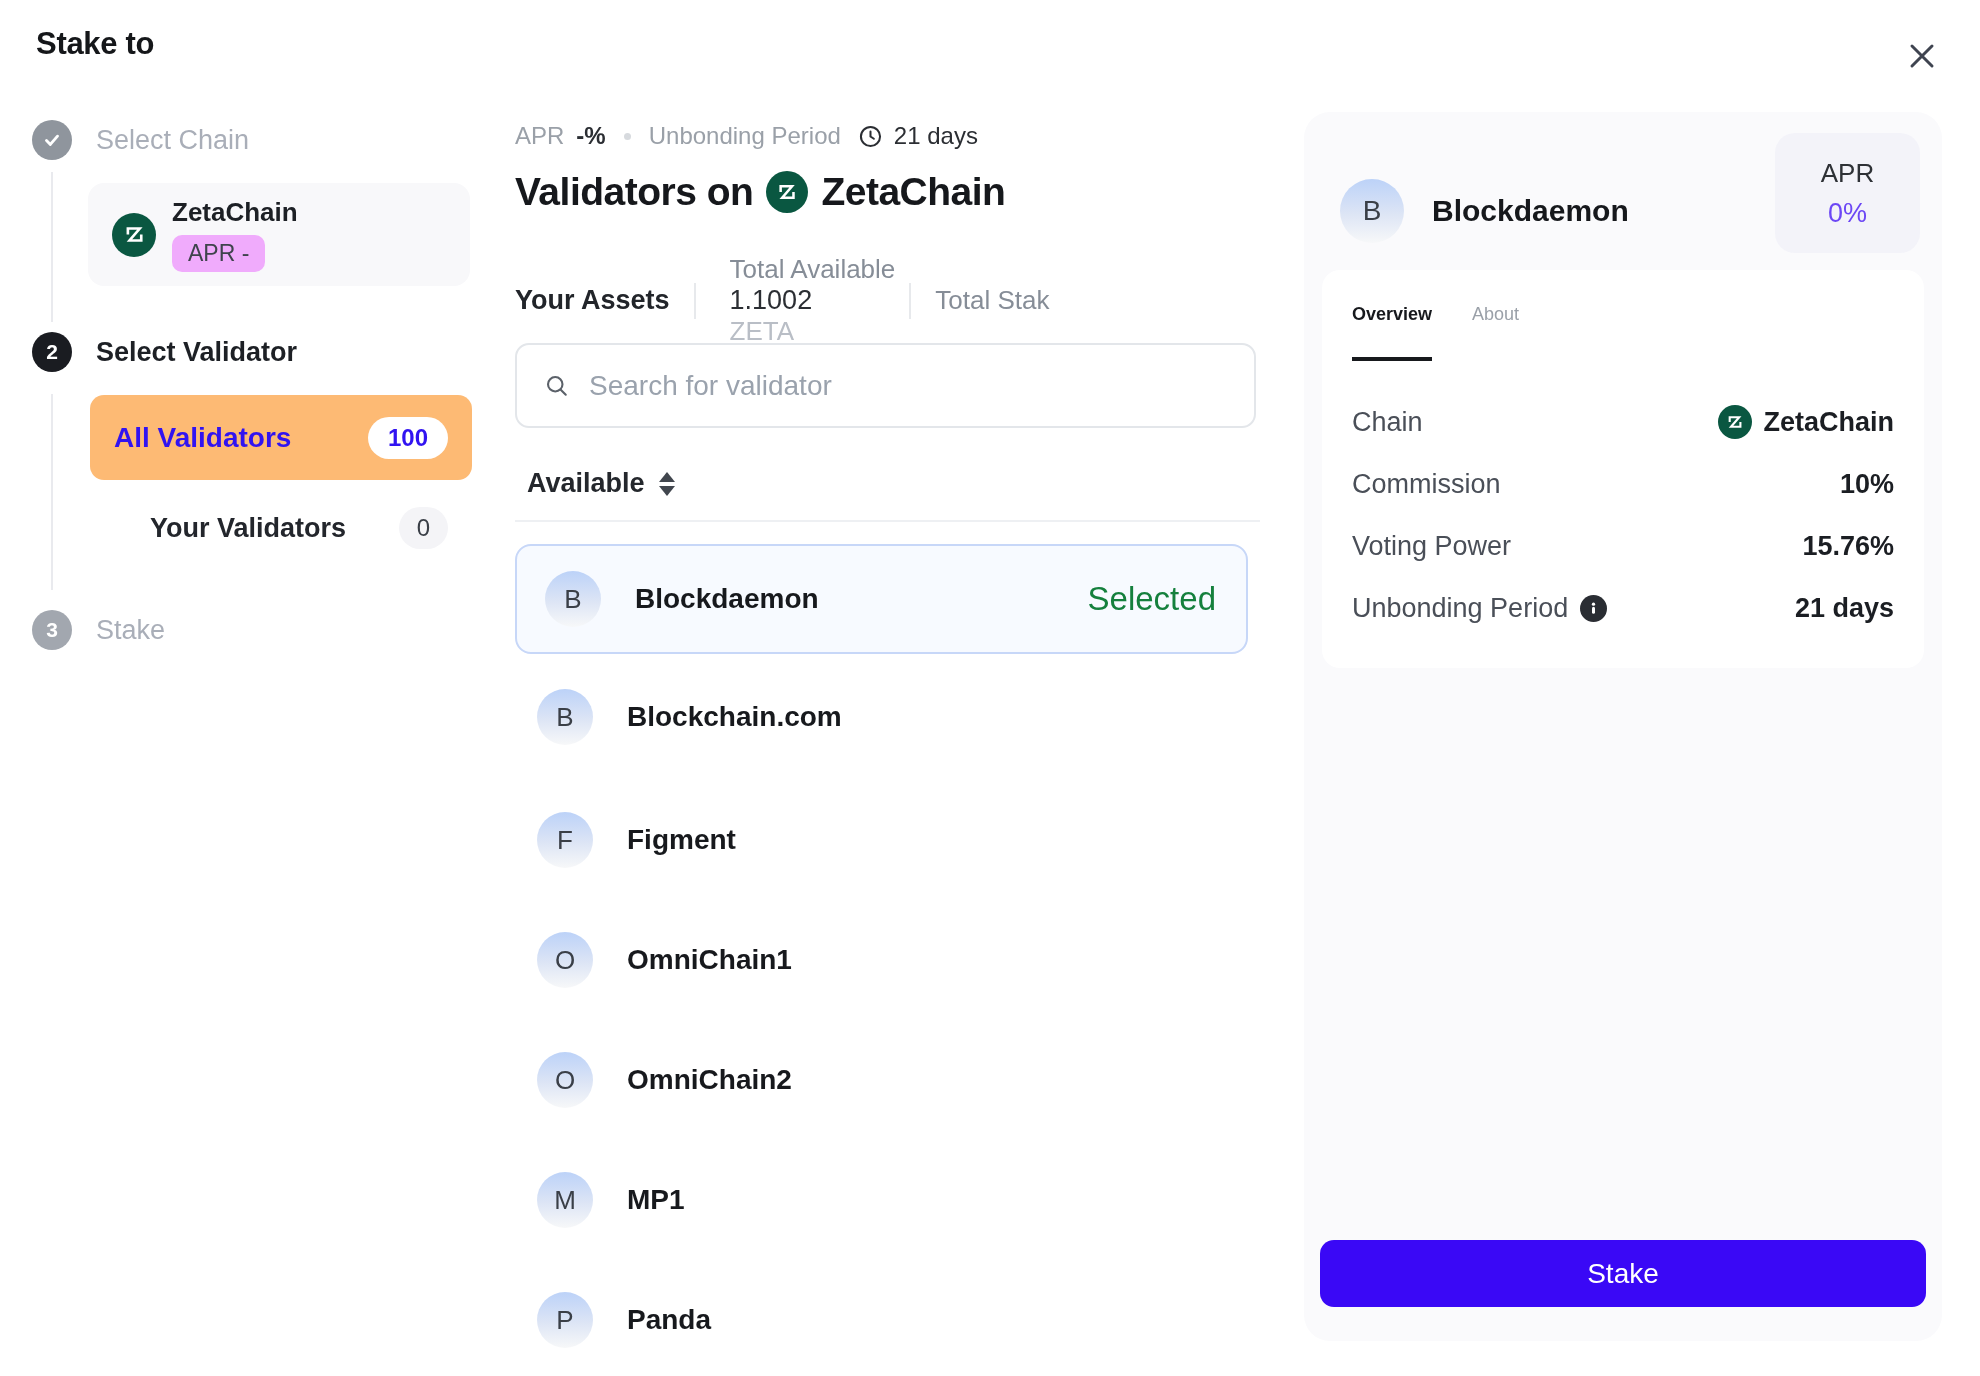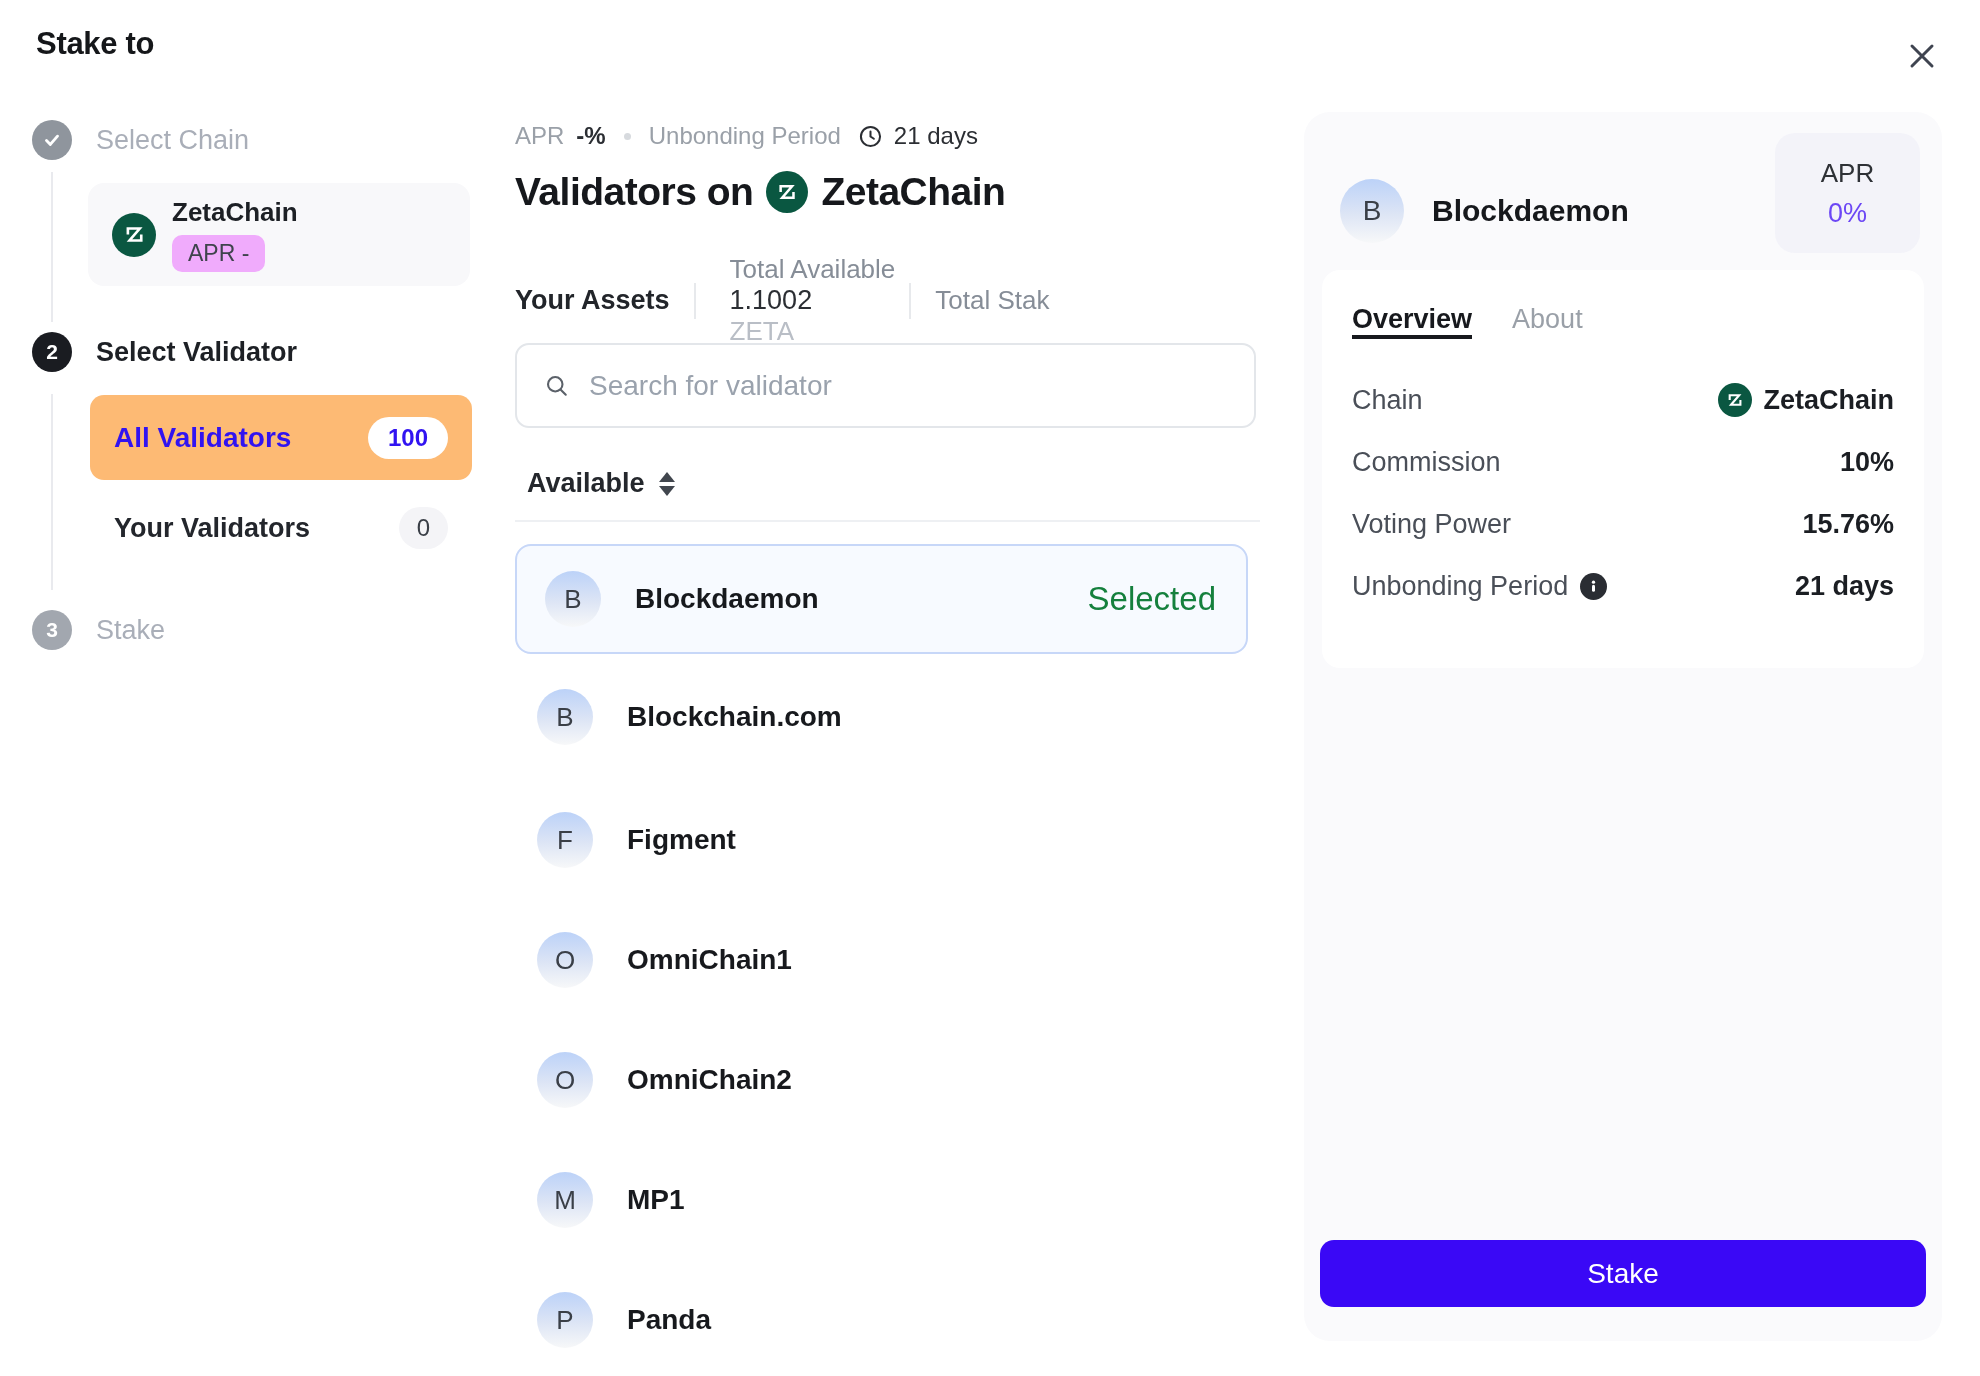--- a/index.html
+++ b/index.html
@@ -27,21 +27,21 @@
   .chain-card { position:absolute; left:88px; top:183px; width:382px; height:103px; background:#f8f8fa; border-radius:16px; display:flex; align-items:center; padding-left:24px; gap:16px; }
   .zeta-badge { border-radius:50%; background:#0a5741; display:flex; align-items:center; justify-content:center; flex:none; }
   .chain-card .zeta-badge { width:44px; height:44px; }
   .chain-card-name { font-size:26px; font-weight:600; color:#1d2025; }
   .chain-apr-pill { display:inline-block; margin-top:7px; background:#f0abfc; border-radius:10px; padding:5px 16px; font-size:23px; color:#3e434c; }
 
   .filter-card { position:absolute; left:90px; top:395px; width:382px; height:85px; background:#fdba74; border-radius:14px; display:flex; align-items:center; justify-content:space-between; padding:0 24px; cursor:pointer; }
   .filter-card-label { font-size:28px; font-weight:700; color:#3113f1; }
   .count-pill { background:#ffffff; border-radius:999px; padding:7px 20px; font-size:24px; font-weight:600; color:#3113f1; }
   .filter-plain { position:absolute; left:90px; top:500px; width:382px; height:56px; display:flex; align-items:center; justify-content:space-between; padding:0 24px; cursor:pointer; }
-  .filter-plain-label { font-size:27px; font-weight:600; color:#23262c; }
+  .filter-plain-label { font-size:27px; font-weight:600; color:#23262c;margin-left:36px; }
   .count-pill-gray { background:#f4f4f7; border-radius:999px; padding:7px 18px; font-size:24px; font-weight:500; color:#3a3f47; }
 
   
   .mid { position:absolute; left:515px; top:0; width:745px; height:1376px; overflow:hidden; }
   .meta-row { position:absolute; top:122px; left:0; display:flex; align-items:center; gap:12px; font-size:24px; white-space:nowrap; }
   .meta-gray { color:#9aa0a8; }
   .meta-dark { color:#2b2e33; font-weight:600; }
   .meta-dark-reg { color:#2b2e33; font-weight:500; }
   .meta-dot { width:7px; height:7px; border-radius:50%; background:#d7dade; margin:0 6px; }
   .page-title { position:absolute; top:170px; left:0; display:flex; align-items:center; gap:13px; font-size:39px; font-weight:700; color:#16181c; letter-spacing:-0.5px; white-space:nowrap; }
@@ -77,21 +77,21 @@
   .panel { position:absolute; left:1304px; top:112px; width:638px; height:1229px; background:#fafafc; border-radius:26px; }
   .panel-head { position:absolute; left:36px; top:35px; display:flex; align-items:center; gap:28px; height:128px; }
   .avatar-lg { width:64px; height:64px; border-radius:50%; background:linear-gradient(180deg,#bcd2f8 0%,#dde5f5 55%,#f7f8f9 100%); display:flex; align-items:center; justify-content:center; font-size:28px; color:#3a3f47; flex:none; }
   .panel-name { font-size:30px; font-weight:600; color:#16181c; }
   .apr-chip { position:absolute; right:22px; top:21px; width:145px; height:120px; background:#f3f3f9; border-radius:20px; display:flex; flex-direction:column; align-items:center; justify-content:center; gap:9px; }
   .apr-chip-label { font-size:26px; font-weight:500; color:#2e3136; }
   .apr-chip-value { font-size:27px; font-weight:500; color:#6c47f5; }
 
   .detail-card { position:absolute; left:18px; top:158px; width:602px; height:398px; background:#ffffff; border-radius:18px; padding:34px 30px 0 30px; }
   .tabs { display:flex; gap:40px; }
-  .tab { font-size:27px; padding-bottom:0; cursor:pointer; }
+  .tab { font-size:18px; padding-bottom:32px; cursor:pointer; }
   .tab-active { font-weight:600; color:#17191d; border-bottom:4px solid #17191d; }
   .tab-inactive { color:#9aa0a8; }
   .detail-rows { margin-top:30px; }
   .d-row { display:flex; align-items:center; justify-content:space-between; height:62px; }
   .d-label { font-size:27px; color:#4a4f58; display:flex; align-items:center; gap:12px; }
   .d-value { font-size:27px; font-weight:600; color:#1b1e23; display:flex; align-items:center; gap:11px; }
   .d-value .zeta-badge { width:34px; height:34px; }
   .info-dot { width:27px; height:27px; border-radius:50%; background:#2a2d33; display:inline-flex; align-items:center; justify-content:center; }
 
   .stake-btn { position:absolute; left:16px; top:1128px; width:606px; height:67px; background:#3a08f6; border:none; border-radius:14px; color:#ffffff; font-size:28px; font-weight:500; font-family:"Liberation Sans", sans-serif; cursor:pointer; }

